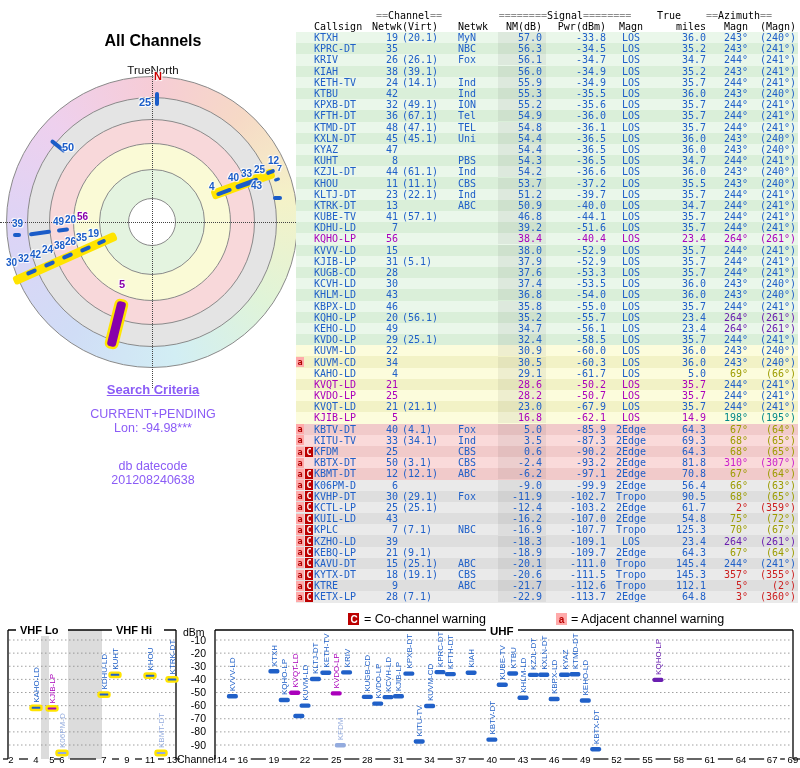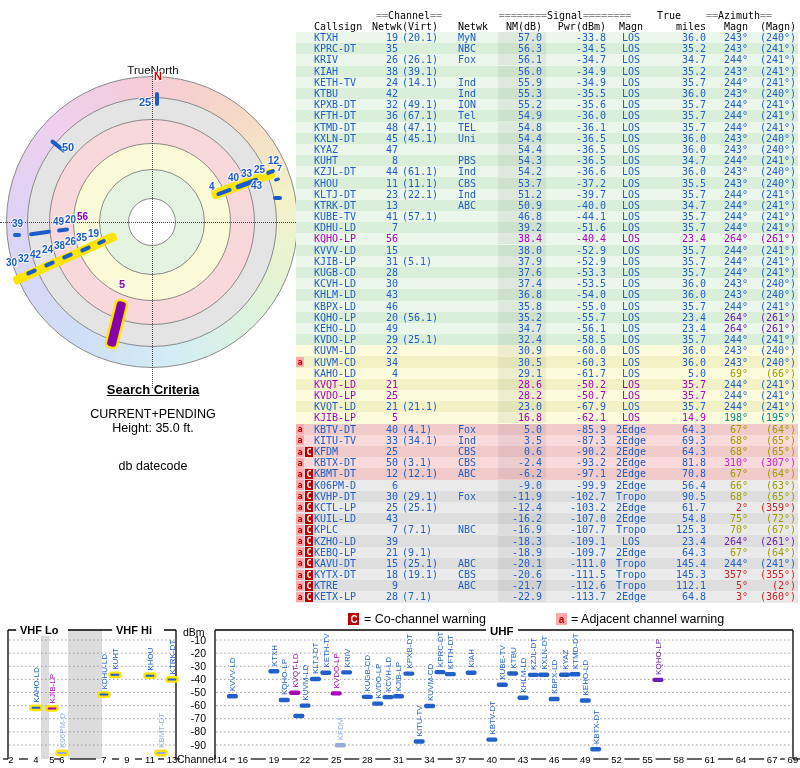--- a/index.html
+++ b/index.html
@@ -21,21 +21,21 @@
   .r2{width:204px;height:204px;background:#f8d8da;}
   .r3{width:156px;height:156px;background:#fafad6;}
   .r4{width:104px;height:104px;background:#e4f4e0;}
   .r5{width:46px;height:46px;background:#ffffff;}
   #cross-h{position:absolute;left:0;top:222px;width:310px;border-top:1px dotted #444;}
   #cross-v{position:absolute;left:152px;top:70px;height:318px;border-left:1px dotted #444;}
   .rbar{position:absolute;border-radius:3px;}
   .rlab{position:absolute;font-size:10px;font-weight:bold;white-space:nowrap;
         text-shadow:0 0 2px #fff,0 0 2px #fff,1px 1px 1px #fff,-1px -1px 1px #fff;}
   
-  #search{position:absolute;left:0;top:382px;width:306px;text-align:center;color:#000000;}
+  #search{position:absolute;left:0;top:382px;width:306px;text-align:center;color:#8b5cf6;}
   #search-title{font-size:13px;font-weight:bold;text-decoration:underline;margin-bottom:10px;}
   .sline{font-size:12.5px;line-height:14px;}
   #db-block{margin-top:24px;}
   #site-link{position:absolute;left:0;top:589px;width:306px;text-align:center;}
   #site-link a{color:#2222cc;font-size:13px;}
   
   #tbl{position:absolute;left:296px;top:10px;width:502px;
        font-family:"DejaVu Sans Mono","Liberation Mono",monospace;
        font-size:10px;line-height:11px;color:#000;}
   .trow,.hrow{display:flex;align-items:center;height:11.2px;white-space:pre;}
@@ -67,20 +67,21 @@
       font-weight:bold;font-size:8.5px;line-height:10px;text-align:center;}
   
   #charts{position:absolute;left:0;top:605px;width:800px;height:163px;}
 </style>
 </head>
 <body>
 
 <div id="app">
 
   <div id="radar-area">
+    <div id="radar-title">All Channels</div>
     <div id="radar-north">TrueNorth</div>
     <div class="ringwrap">
       <div class="ring r0"></div>
       <div class="ring r1"></div>
       <div class="ring r2"></div>
       <div class="ring r3"></div>
       <div class="ring r4"></div>
       <div class="ring r5"></div>
     </div>
     <div id="cross-h"></div>
@@ -126,23 +127,24 @@
         <span class="rlab" style="left:65px;top:236px;font-size:10px;color:#1a5cc8">26</span>
         <span class="rlab" style="left:76px;top:232px;font-size:10px;color:#1a5cc8">35</span>
         <span class="rlab" style="left:88px;top:228px;font-size:10px;color:#1a5cc8">19</span>
         <span class="rlab" style="left:119px;top:278px;font-size:11px;color:#8800aa">5</span>
       </div>
   </div>
 
   <div id="search">
     <div id="search-title">Search Criteria</div>
     <div class="sline">CURRENT+PENDING</div>
-    <div class="sline">Height: 35.0 ft.</div>
+    <div class="sline">Lon: -94.98***</div>
     <div id="db-block">
       <div class="sline">db datecode</div>
+      <div class="sline">201208240638</div>
     </div>
   </div>
 
   <div id="tbl">
     <div class="hrow">
       <span class="sp76"> </span>
       <span class="grp-ch"><span class="eq">==</span><span>Channel</span><span class="eq">==</span></span>
       <span class="sp40"> </span>
       <span class="grp-sig"><span class="eq">========</span><span>Signal</span><span class="eq">========</span></span>
       <span class="c-miles" style="text-align:center;">True</span>

